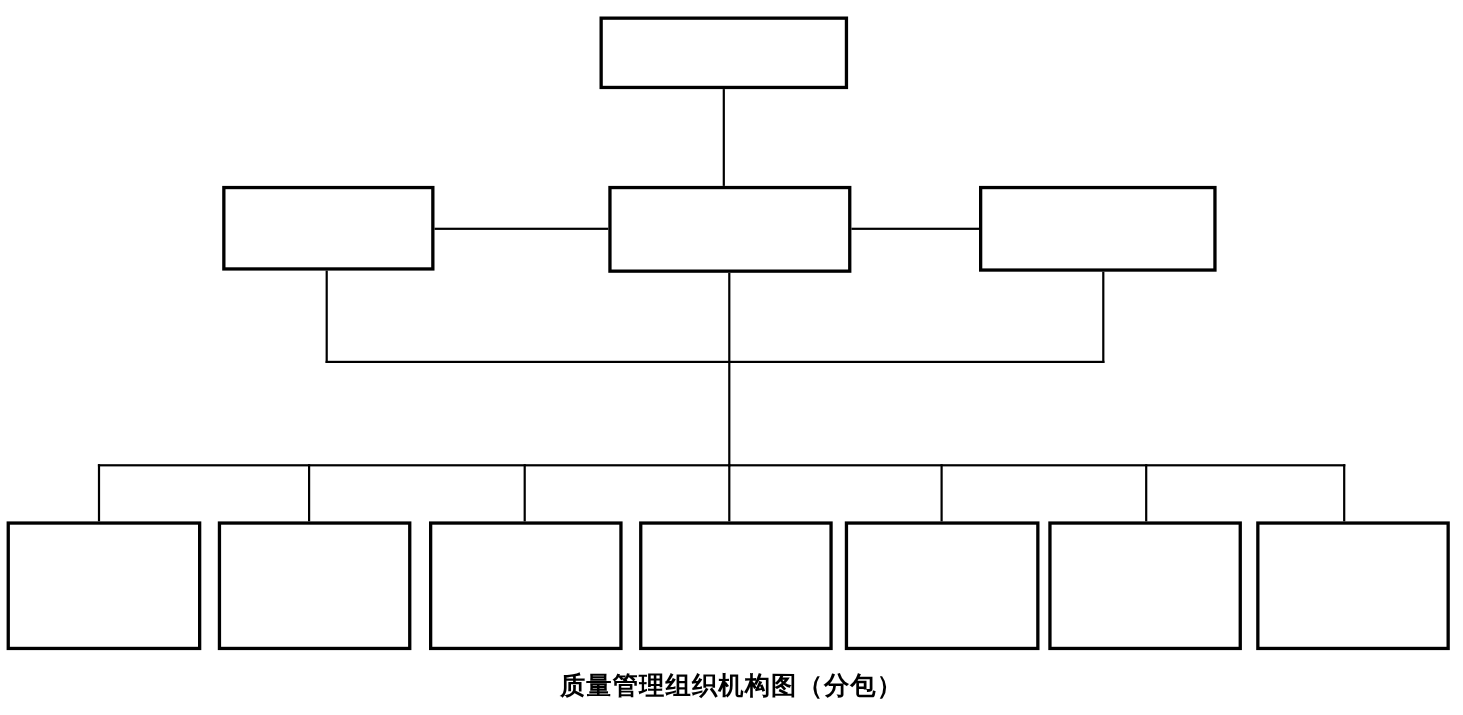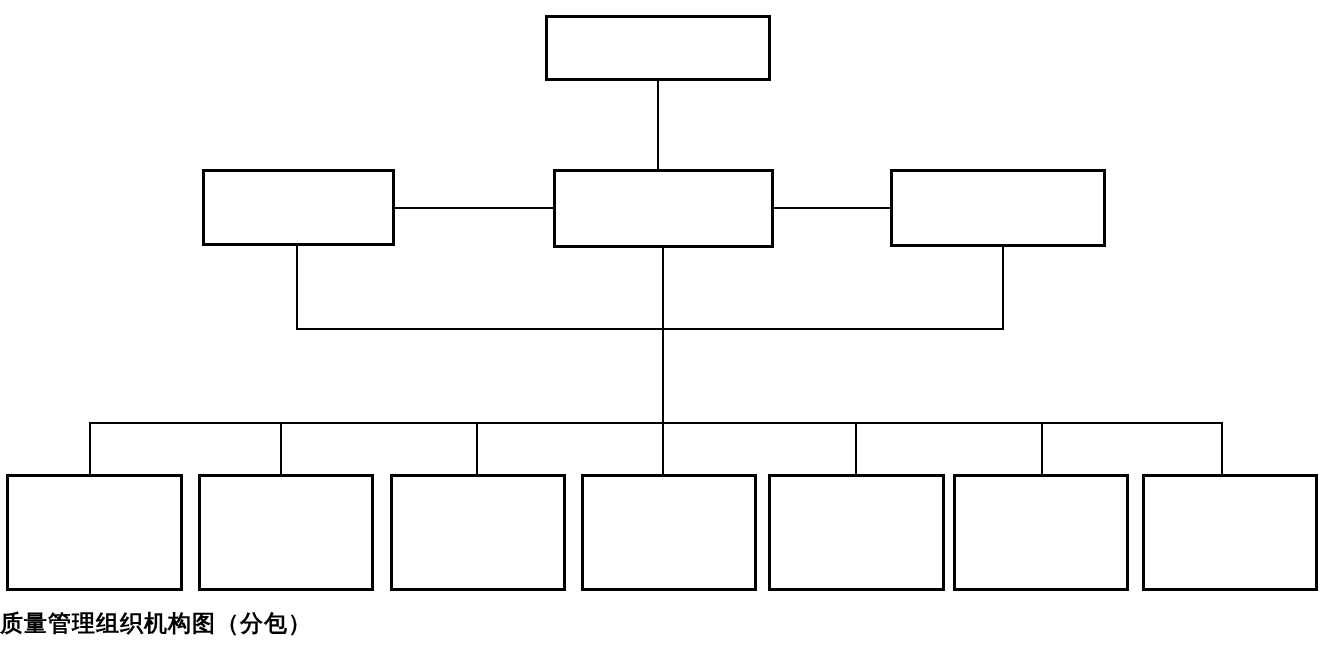--- a/index.html
+++ b/index.html
@@ -28,21 +28,21 @@
   }
   .line {
     position: absolute;
     background: #000000;
   }
   .caption {
     position: absolute;
     left: 0;
     top: 608px;
     width: 1330px;
-    text-align: left;
+    text-align: center;
     font-size: 23px;
     font-weight: bold;
     color: #000000;
     letter-spacing: 1px;
     font-family: "Liberation Serif", "DejaVu Serif", serif;
   }
 </style>
 </head>
 <body>
 

